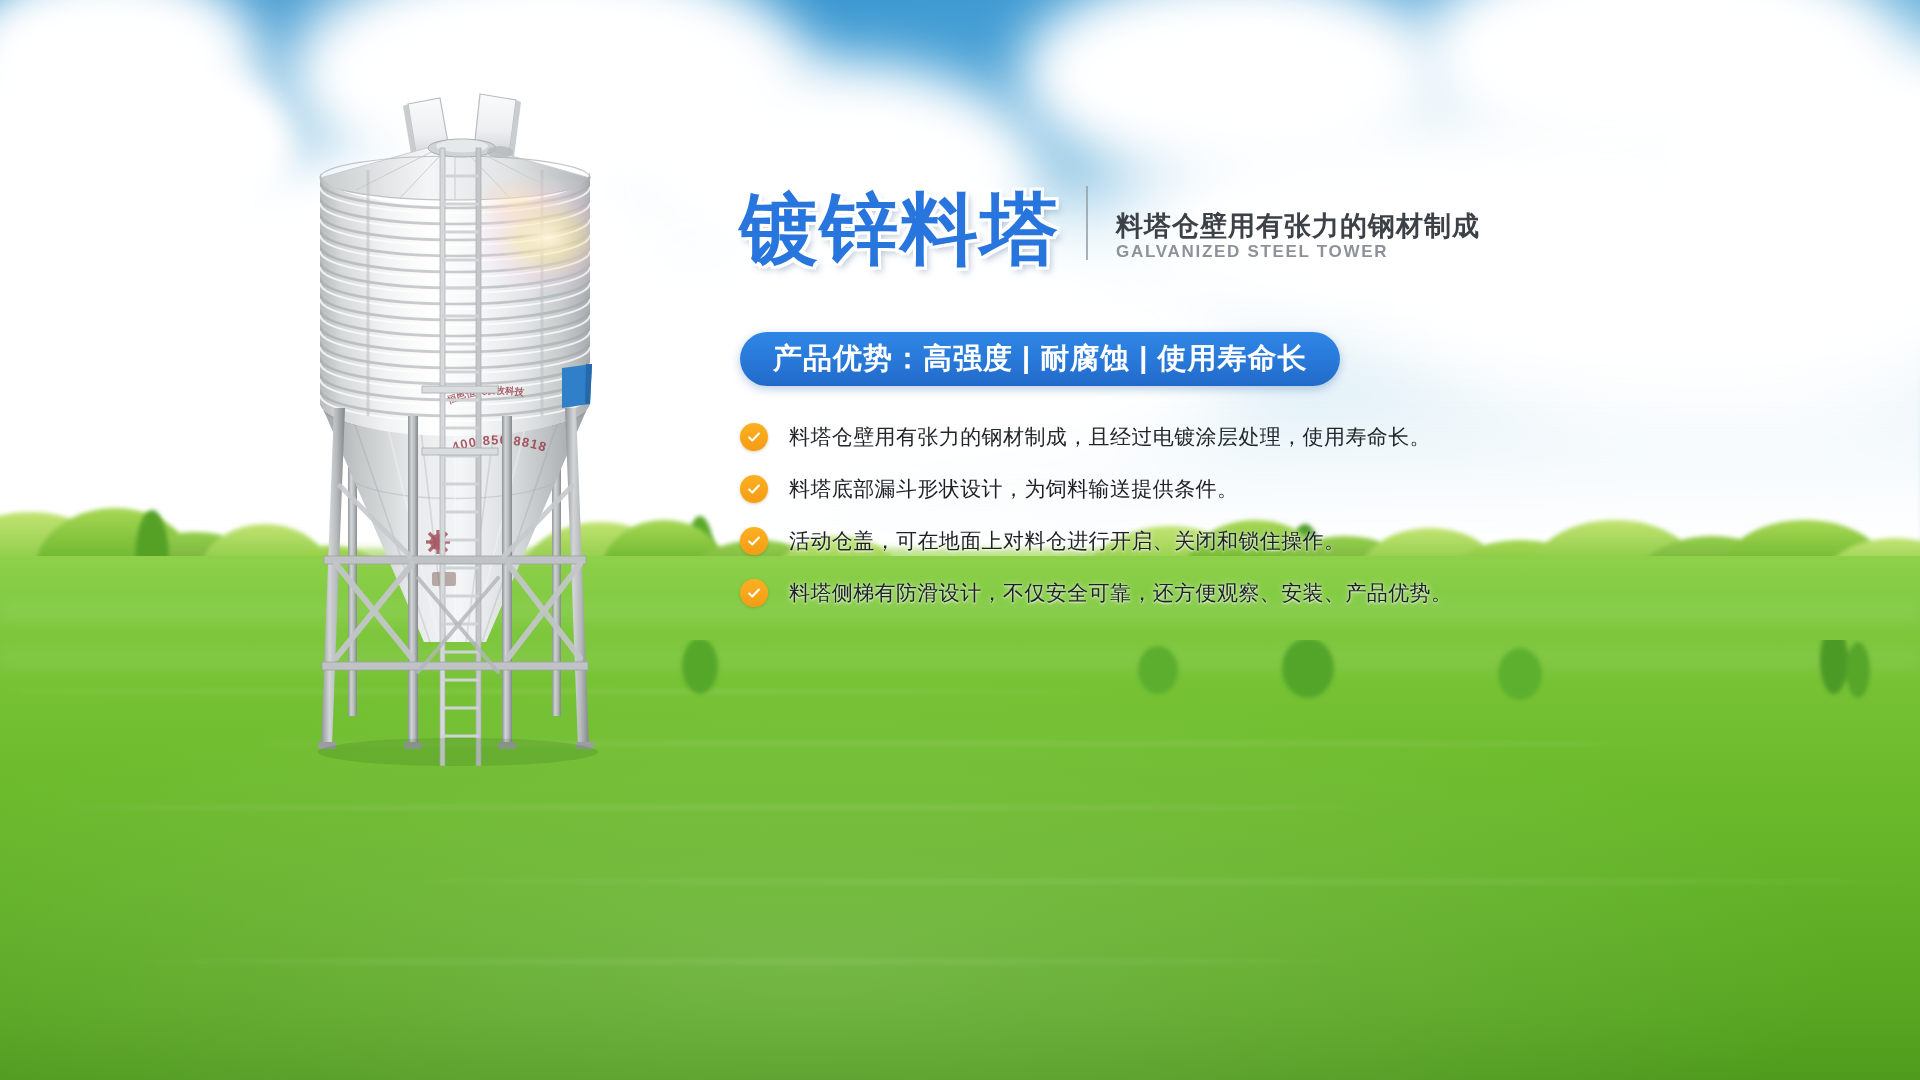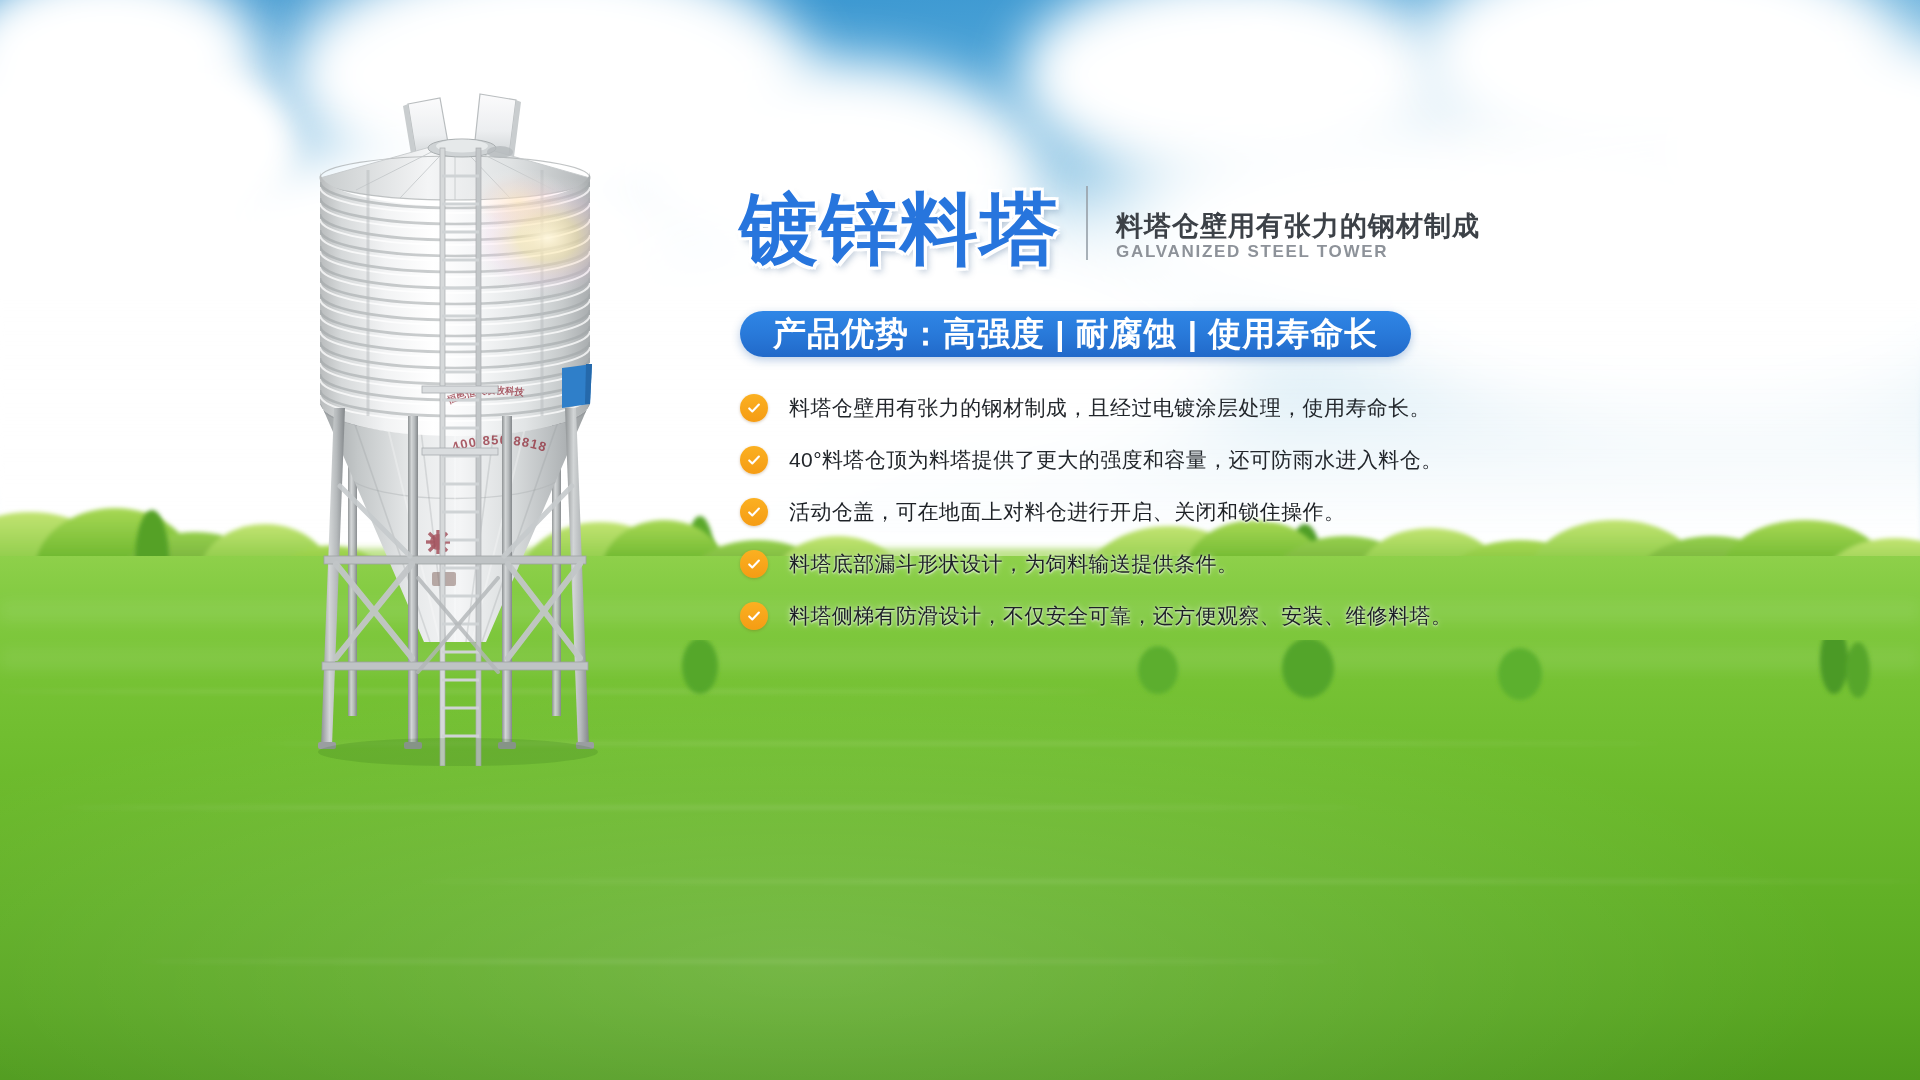--- a/index.html
+++ b/index.html
@@ -107,26 +107,26 @@
   .company{
     font-size:27px;font-weight:bold;color:#3c4147;letter-spacing:1px;
     white-space:nowrap;line-height:1.2;
   }
   .en-sub{
     font-size:17px;font-weight:bold;color:#8d9299;letter-spacing:1.7px;
     white-space:nowrap;
   }
 
   .badge{
-    margin-top:43px;
+    margin-top:64px;
     display:inline-flex;align-items:center;justify-content:center;
-    height:46px;padding:0 33px;border-radius:28px;
+    height:54px;padding:0 33px;border-radius:28px;
     background:linear-gradient(180deg,#2f86e6 0%,#2878d8 55%,#2169c9 100%);
     box-shadow:0 3px 10px rgba(24,85,170,.3);
-    font-size:33px;font-weight:bold;color:#fff;letter-spacing:1px;
+    font-size:29px;font-weight:bold;color:#fff;letter-spacing:1px;
     white-space:nowrap;
   }
 
   .features{margin-top:30px;}
   .feat{
     display:flex;align-items:center;gap:21px;
     height:41px;margin-bottom:11px;
   }
   .check{
     flex:0 0 auto;width:28px;height:28px;border-radius:50%;
@@ -581,52 +581,44 @@
 
       <div class="feat">
         <span class="check">
           <svg width="16" height="16" viewBox="0 0 16 16" aria-hidden="true">
             <path d="M3.2 8.4 L6.3 11.4 L12.9 4.6" fill="none" stroke="#fff" stroke-width="2.1" stroke-linecap="round" stroke-linejoin="round"></path>
           </svg>
         </span>
         <span class="feat-text">料塔仓壁用有张力的钢材制成，且经过电镀涂层处理，使用寿命长。</span>
       </div>
 
+
       <div class="feat">
         <span class="check">
           <svg width="16" height="16" viewBox="0 0 16 16" aria-hidden="true">
             <path d="M3.2 8.4 L6.3 11.4 L12.9 4.6" fill="none" stroke="#fff" stroke-width="2.1" stroke-linecap="round" stroke-linejoin="round"></path>
           </svg>
         </span>
-        <span class="feat-text">40°料塔仓顶为料塔提供了更大的强度和容量，还可防雨水进入料仓。</span>
+        <span class="feat-text shadowed">料塔底部漏斗形状设计，为饲料输送提供条件。</span>
       </div>
 
       <div class="feat">
         <span class="check">
           <svg width="16" height="16" viewBox="0 0 16 16" aria-hidden="true">
             <path d="M3.2 8.4 L6.3 11.4 L12.9 4.6" fill="none" stroke="#fff" stroke-width="2.1" stroke-linecap="round" stroke-linejoin="round"></path>
           </svg>
         </span>
         <span class="feat-text shadowed">活动仓盖，可在地面上对料仓进行开启、关闭和锁住操作。</span>
       </div>
 
       <div class="feat">
         <span class="check">
           <svg width="16" height="16" viewBox="0 0 16 16" aria-hidden="true">
             <path d="M3.2 8.4 L6.3 11.4 L12.9 4.6" fill="none" stroke="#fff" stroke-width="2.1" stroke-linecap="round" stroke-linejoin="round"></path>
           </svg>
         </span>
-        <span class="feat-text shadowed">料塔底部漏斗形状设计，为饲料输送提供条件。</span>
-      </div>
-
-      <div class="feat">
-        <span class="check">
-          <svg width="16" height="16" viewBox="0 0 16 16" aria-hidden="true">
-            <path d="M3.2 8.4 L6.3 11.4 L12.9 4.6" fill="none" stroke="#fff" stroke-width="2.1" stroke-linecap="round" stroke-linejoin="round"></path>
-          </svg>
-        </span>
-        <span class="feat-text shadowed">料塔侧梯有防滑设计，不仅安全可靠，还方便观察、安装、维修料塔。</span>
+        <span class="feat-text shadowed">料塔侧梯有防滑设计，不仅安全可靠，还方便观察、安装、产品优势。</span>
       </div>
 
     </div>
   </div>
 
 </div>
 
 </body></html>

